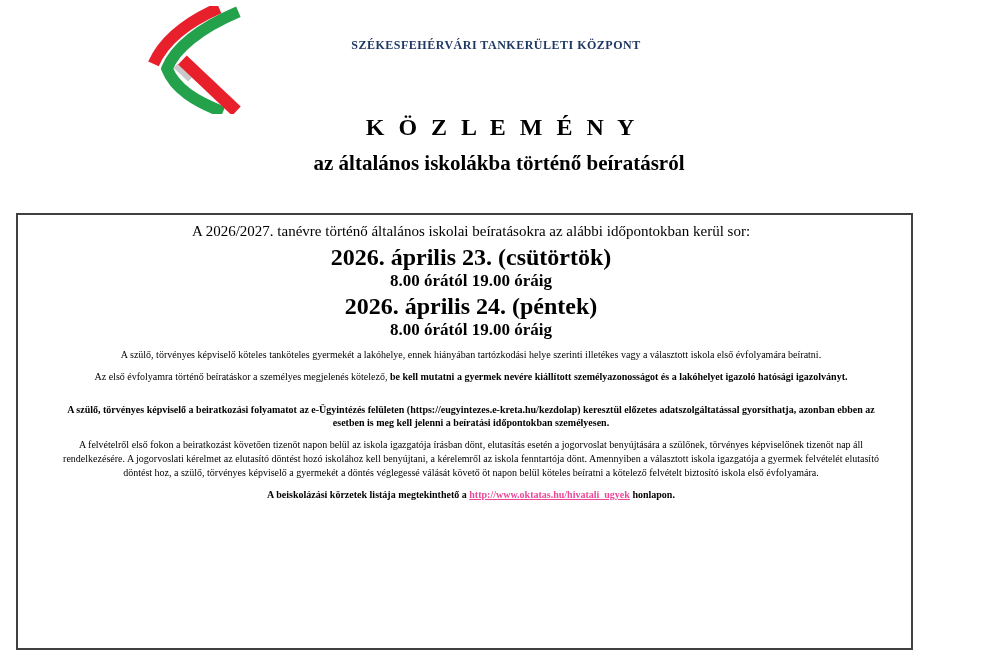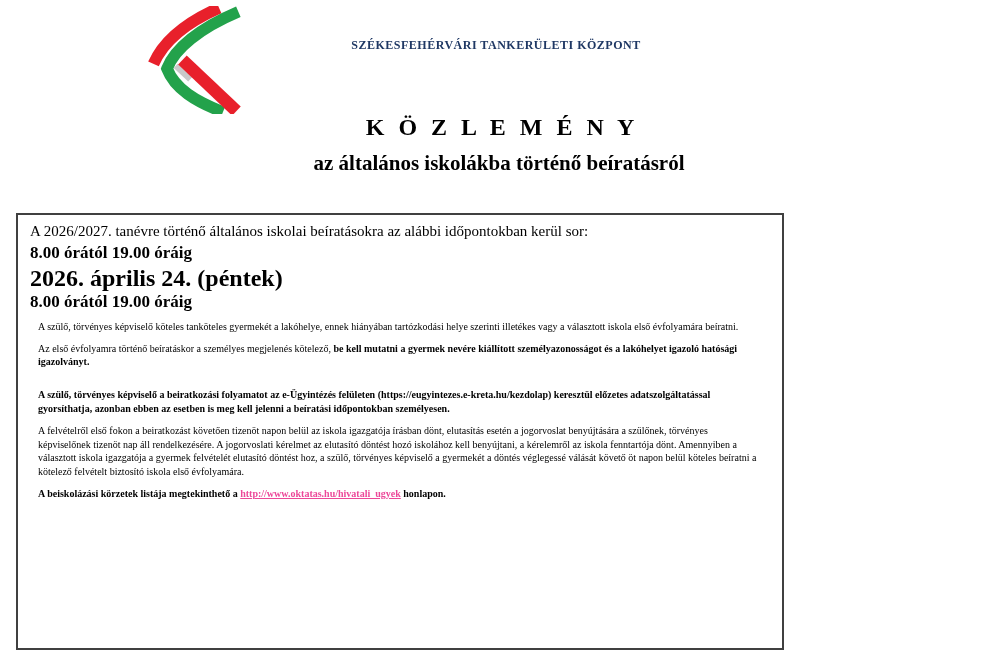--- a/index.html
+++ b/index.html
@@ -30,25 +30,25 @@
     color:#000000;
   }
   .subtitle{
     position:absolute;top:150px;left:0;width:996px;margin:1px;
     text-align:center;
     font-size:21px;font-weight:bold;
     color:#000000;
   }
   .notice-box{
     position:absolute;left:16px;top:213px;
-    width:768px;height:437px;
+    width:897px;height:437px;
     box-sizing:border-box;
     border:2px solid #404040;
-    padding:4px 12px 4px 12px;
-    text-align:left;
+    padding:4px 12px 4px 25px;
+    text-align:center;
   }
   .intro{
     margin:2px 0 1px 0;
     font-size:15px;line-height:1.4;
   }
   .date-line{
     font-size:24px;font-weight:bold;line-height:1.18;
   }
   .time-line{
     font-size:17px;font-weight:bold;line-height:1.16;
@@ -89,20 +89,21 @@
   <div class="org-name">SZÉKESFEHÉRVÁRI TANKERÜLETI KÖZPONT</div>
 
   <h1 class="title">K Ö Z L E M É N Y</h1>
   <h2 class="subtitle">az általános iskolákba történő beíratásról</h2>
 
   <div class="notice-box">
 
     <p class="intro">A 2026/2027. tanévre történő általános iskolai beíratásokra az alábbi időpontokban kerül sor:</p>
 
     <div>
+      <div class="date-line">2026. április 23. (csütörtök)</div>
       <div class="time-line">8.00 órától 19.00 óráig</div>
     </div>
 
     <div>
       <div class="date-line">2026. április 24. (péntek)</div>
       <div class="time-line">8.00 órától 19.00 óráig</div>
     </div>
 
     <p class="para">A szülő, törvényes képviselő köteles tanköteles gyermekét a lakóhelye, ennek hiányában tartózkodási helye szerinti illetékes vagy a választott iskola első évfolyamára beíratni.</p>
 

